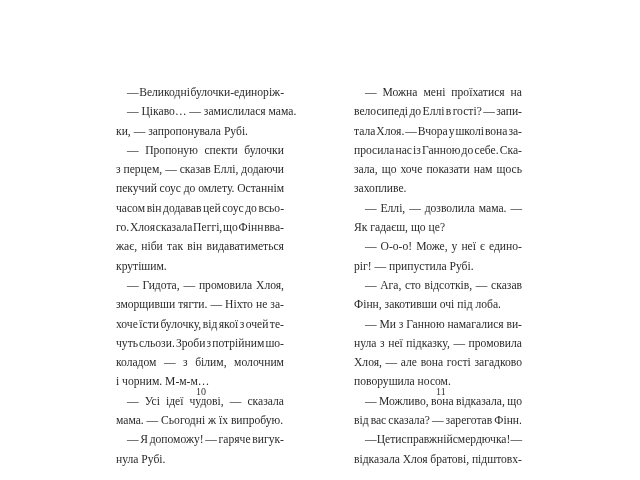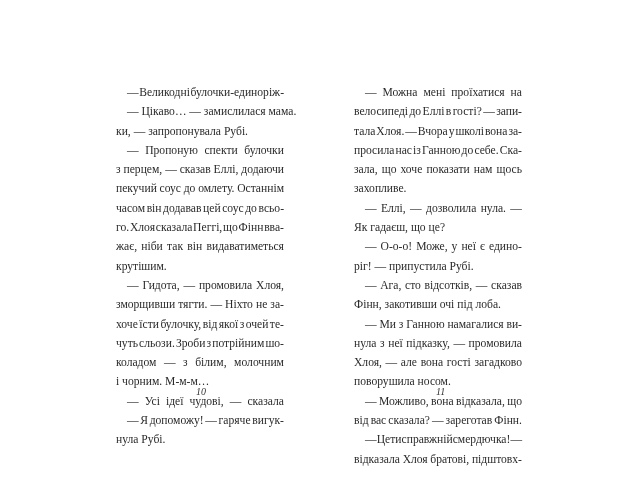--- a/index.html
+++ b/index.html
@@ -6,21 +6,21 @@
     body { width: 640px; height: 480px; position: relative; overflow: hidden;
            font-family: "Liberation Serif", "DejaVu Serif", serif; color: #2a2a2a; }
     .page { position: absolute; top: 83px; width: 168px; }
     .page.left { left: 116px; }
     .page.right { left: 354px; }
     .line { height: 19.3px; line-height: 19.3px; font-size: 11.6px; white-space: nowrap;
             display: flex; justify-content: space-between; }
     .line.last { justify-content: flex-start; }
     .line.indent { padding-left: 11px; }
     .line span.w { display: inline-block; }
-    .pnum { position: absolute; top: 386px; font-size: 10px; color: #333; font-style: italic; }
+    .pnum { position: absolute; top: 386px; font-size: 10px; color: #333; }
     .pnum.left { left: 196px; }
     .pnum.right { left: 436px; }
   </style>
 </head>
 <body>
 
 <div class="page left" id="left-page">
     <div class="line indent">
       <span class="w">—</span>
       <span class="w">Великодні</span>
@@ -117,20 +117,21 @@
     </div>
     <div class="line last">і чорним. М-м-м…</div>
     <div class="line indent">
       <span class="w">—</span>
       <span class="w">Усі</span>
       <span class="w">ідеї</span>
       <span class="w">чудові,</span>
       <span class="w">—</span>
       <span class="w">сказала</span>
     </div>
+    <div class="line last">мама. — Сьогодні ж їх випробую.</div>
     <div class="line indent">
       <span class="w">—</span>
       <span class="w">Я</span>
       <span class="w">допоможу!</span>
       <span class="w">—</span>
       <span class="w">гаряче</span>
       <span class="w">вигук-</span>
     </div>
     <div class="line last">нула Рубі.</div>
   </div>
@@ -179,21 +180,21 @@
       <span class="w">показати</span>
       <span class="w">нам</span>
       <span class="w">щось</span>
     </div>
     <div class="line last">захопливе.</div>
     <div class="line indent">
       <span class="w">—</span>
       <span class="w">Еллі,</span>
       <span class="w">—</span>
       <span class="w">дозволила</span>
-      <span class="w">нула.</span>
+      <span class="w">мама.</span>
       <span class="w">—</span>
     </div>
     <div class="line last">Як гадаєш, що це?</div>
     <div class="line indent">
       <span class="w">—</span>
       <span class="w">О-о-о!</span>
       <span class="w">Може,</span>
       <span class="w">у</span>
       <span class="w">неї</span>
       <span class="w">є</span>

